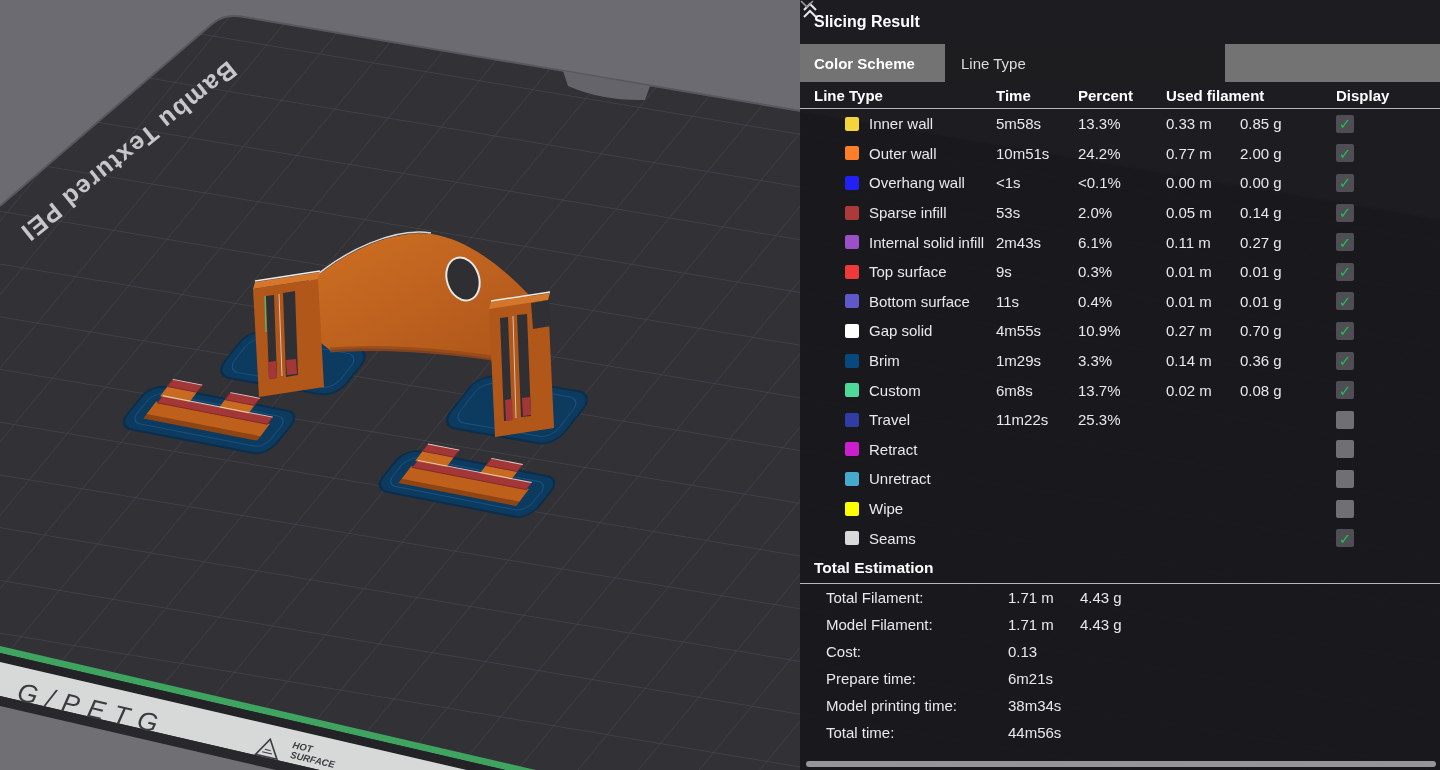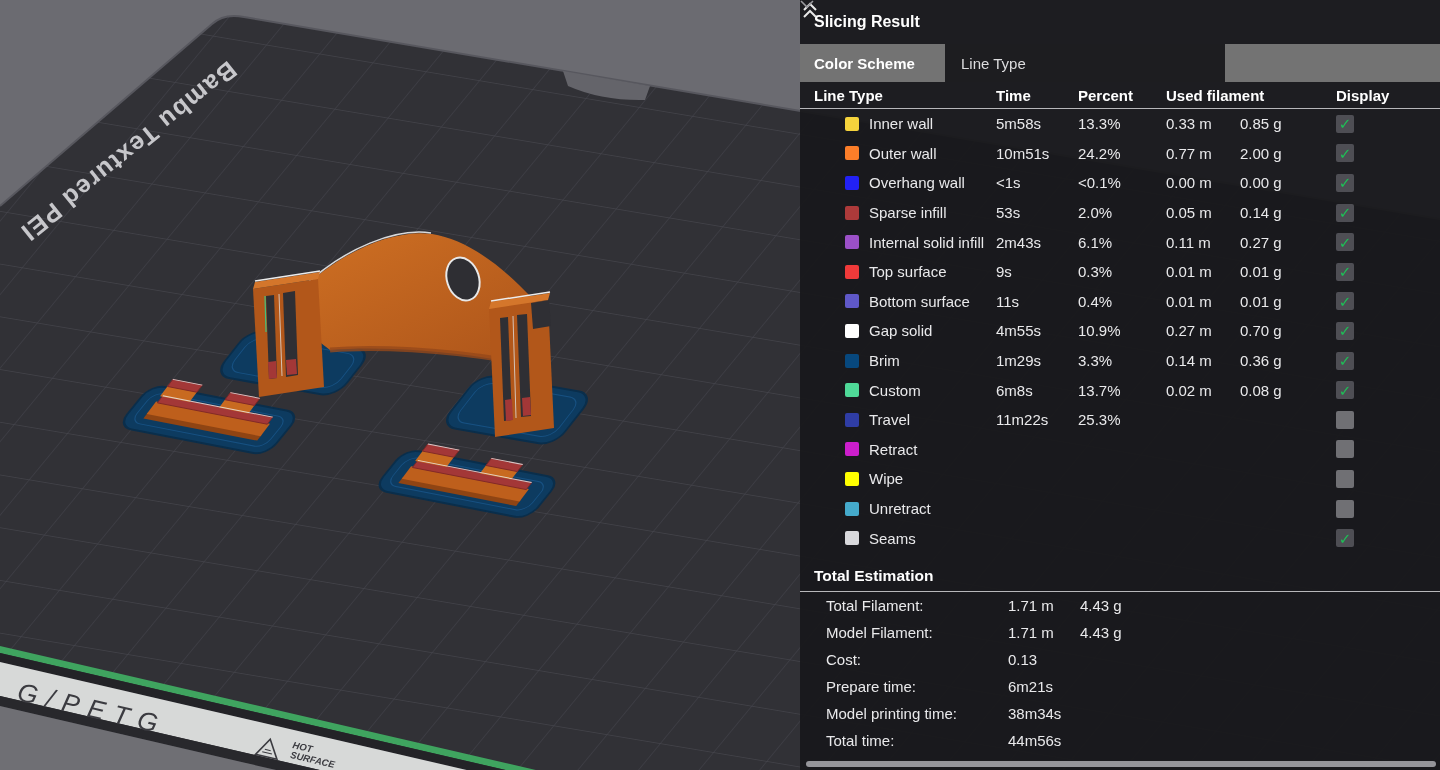--- a/index.html
+++ b/index.html
@@ -29,21 +29,21 @@
   .divider{border-top:1px solid #b7b7ba;height:0;}
   .trow{height:29.6px;}
   .cell{white-space:nowrap;}
   .cell-label{display:flex;align-items:center;gap:10px;margin-left:31px;}
   .swatch{width:14px;height:14px;border-radius:2px;flex:0 0 14px;}
   .cb{width:18px;height:18px;background:#707074;border-radius:2px;display:flex;
       align-items:center;justify-content:center;cursor:pointer;}
   .cb.checked{background:#4e4e54;}
   .cb .check{color:#1fbf57;font-weight:bold;font-size:15px;line-height:1;}
 
-  .total-heading{margin-top:8px;height:30px;display:flex;align-items:center;
+  .total-heading{height:30px;display:flex;align-items:center;
                  padding-left:14px;font-weight:bold;font-size:15.5px;color:#fff;}
   .total-row{display:grid;grid-template-columns:182px 72px 1fr;padding-left:26px;
              align-items:center;height:27px;}
   .hscrollbar{position:absolute;left:6px;right:4px;bottom:3px;height:6px;
               background:#95959a;border-radius:3px;cursor:pointer;}
 </style>
 </head>
 <body>
 
 <div class="stage">
@@ -387,38 +387,38 @@
       <div class="cell c-fg"></div>
       <div class="cell c-disp">
         <span class="cb">
           <span class="check"></span>
         </span>
       </div>
     </div>
 
     <div class="tgrid trow">
       <div class="cell cell-label">
-        <span class="swatch" style="background: rgb(255, 255, 0);"></span>
-        <span class="lbl">Wipe</span>
+        <span class="swatch" style="background: rgb(69, 170, 203);"></span>
+        <span class="lbl">Unretract</span>
       </div>
       <div class="cell c-time"></div>
       <div class="cell c-pct"></div>
       <div class="cell c-fm"></div>
       <div class="cell c-fg"></div>
       <div class="cell c-disp">
         <span class="cb">
           <span class="check"></span>
         </span>
       </div>
     </div>
 
     <div class="tgrid trow">
       <div class="cell cell-label">
-        <span class="swatch" style="background: rgb(69, 170, 203);"></span>
-        <span class="lbl">Unretract</span>
+        <span class="swatch" style="background: rgb(255, 255, 0);"></span>
+        <span class="lbl">Wipe</span>
       </div>
       <div class="cell c-time"></div>
       <div class="cell c-pct"></div>
       <div class="cell c-fm"></div>
       <div class="cell c-fg"></div>
       <div class="cell c-disp">
         <span class="cb">
           <span class="check"></span>
         </span>
       </div>

